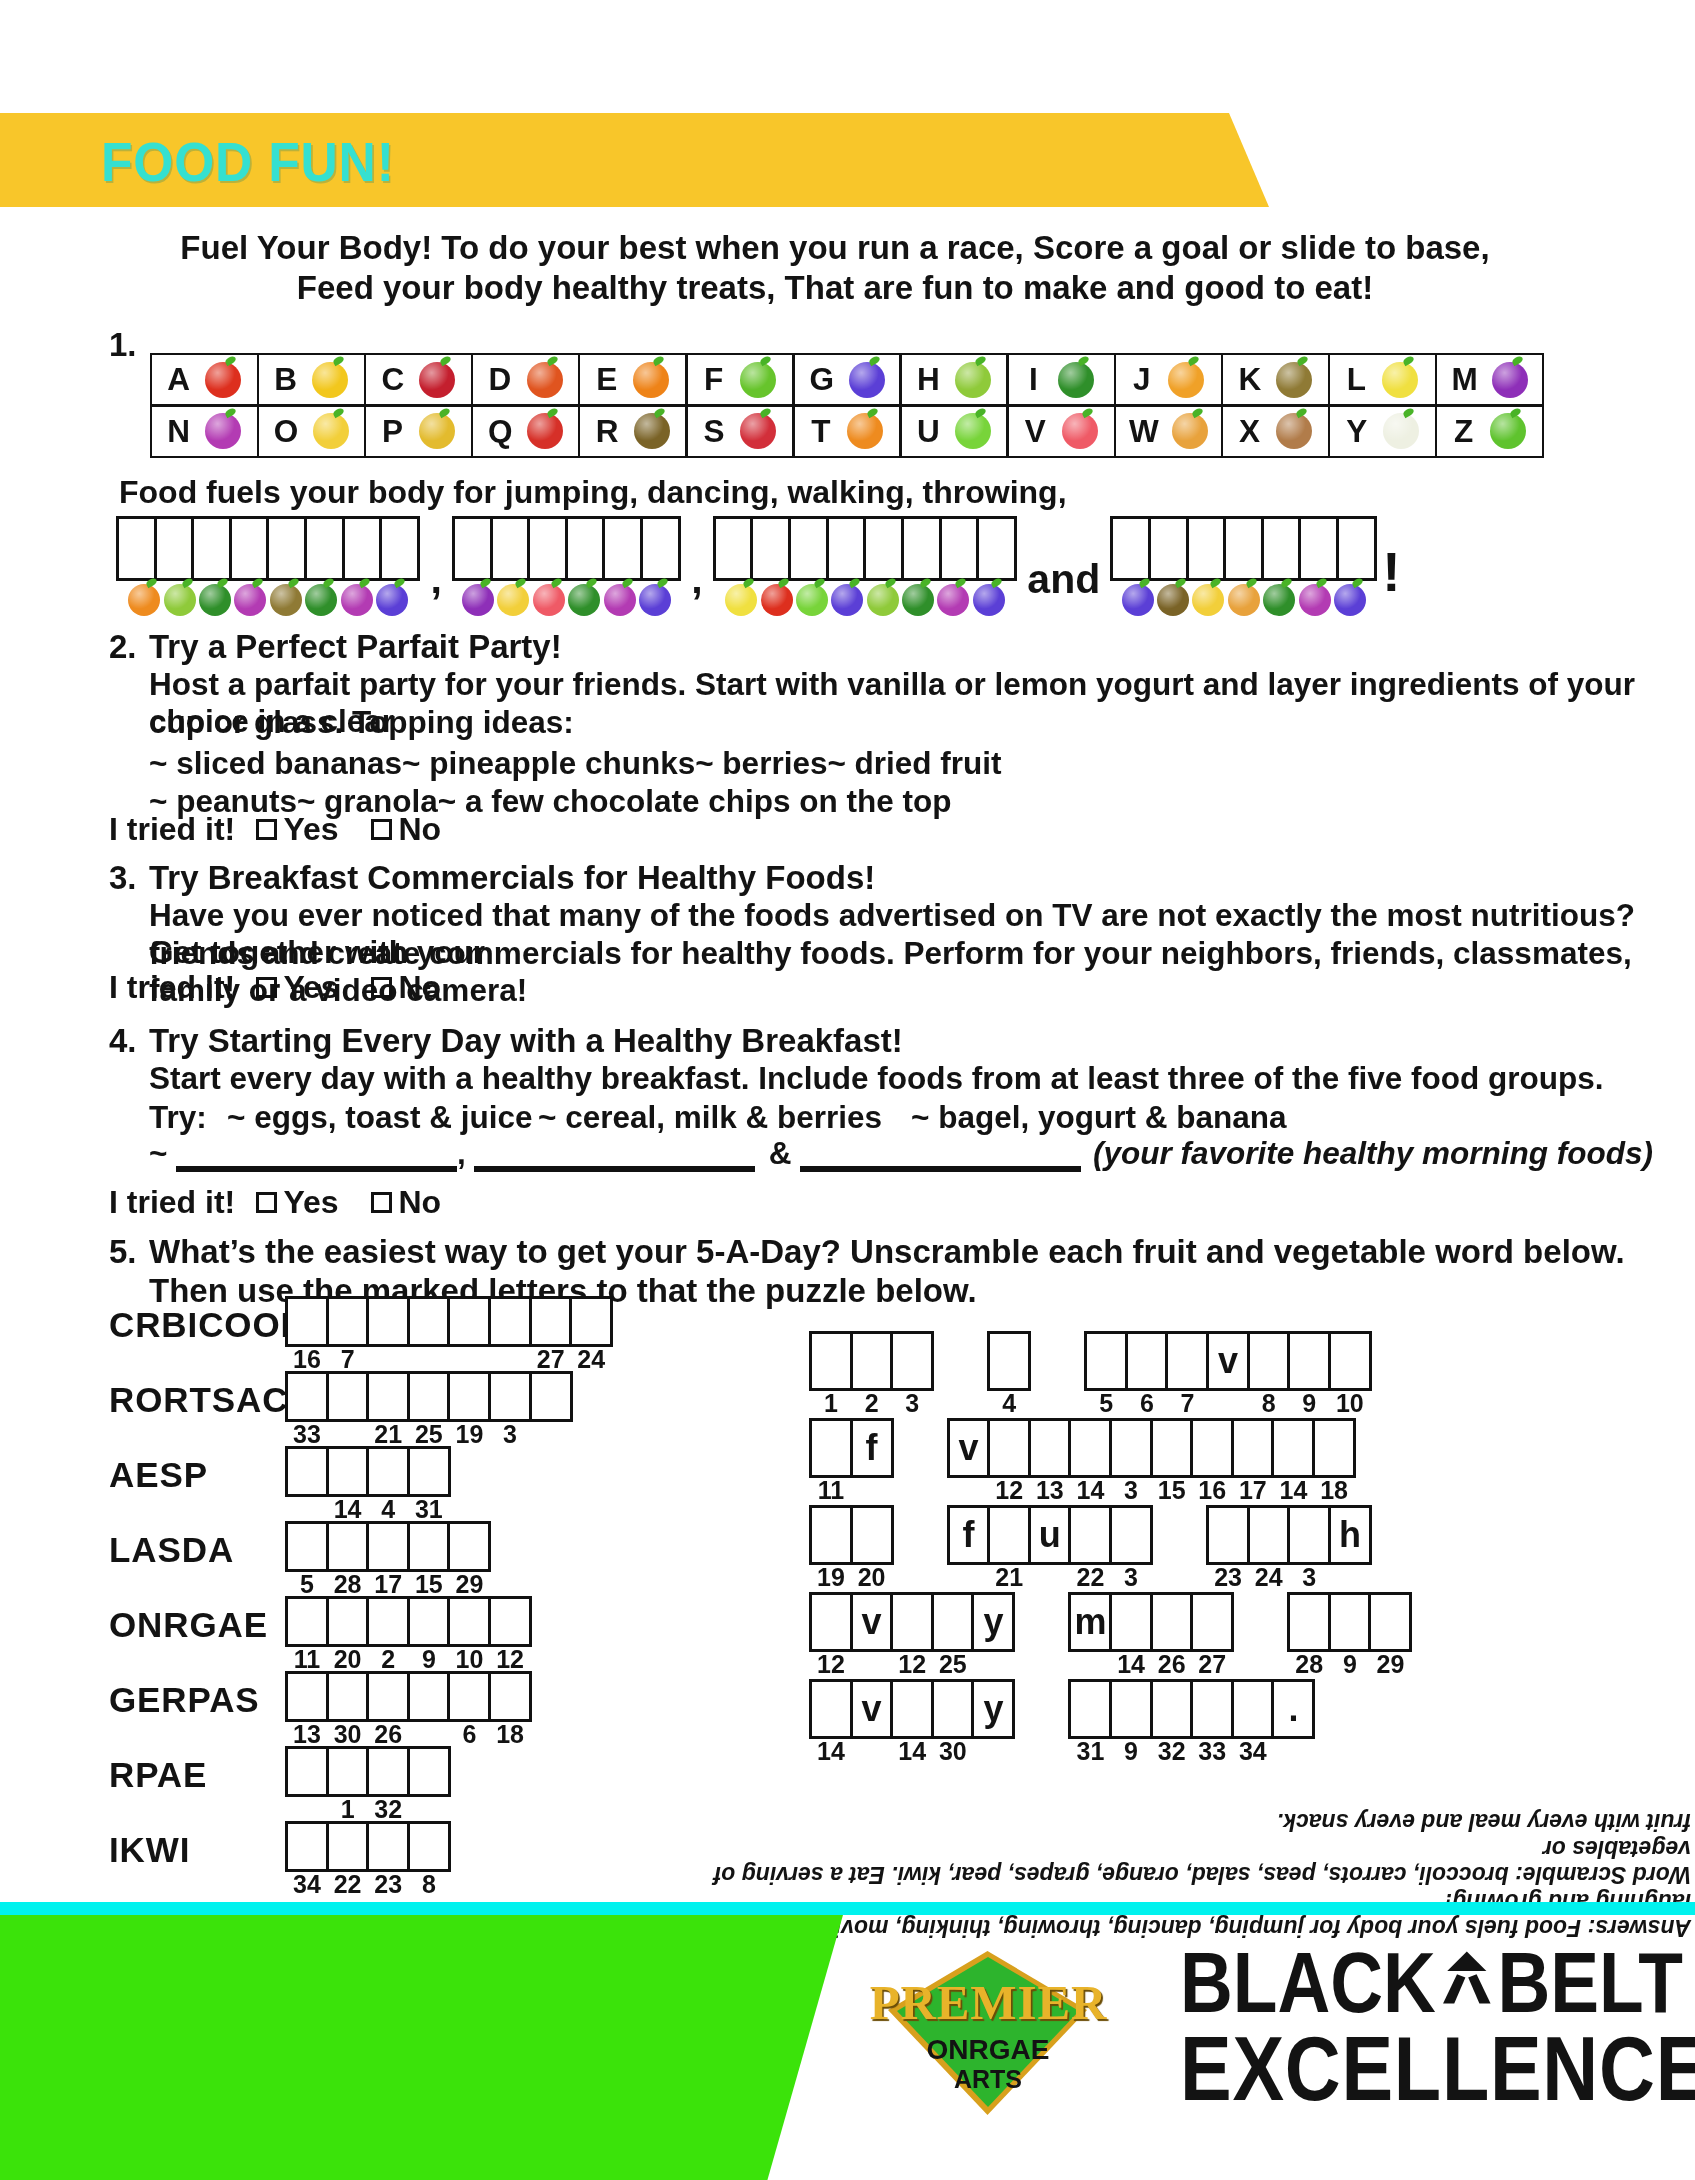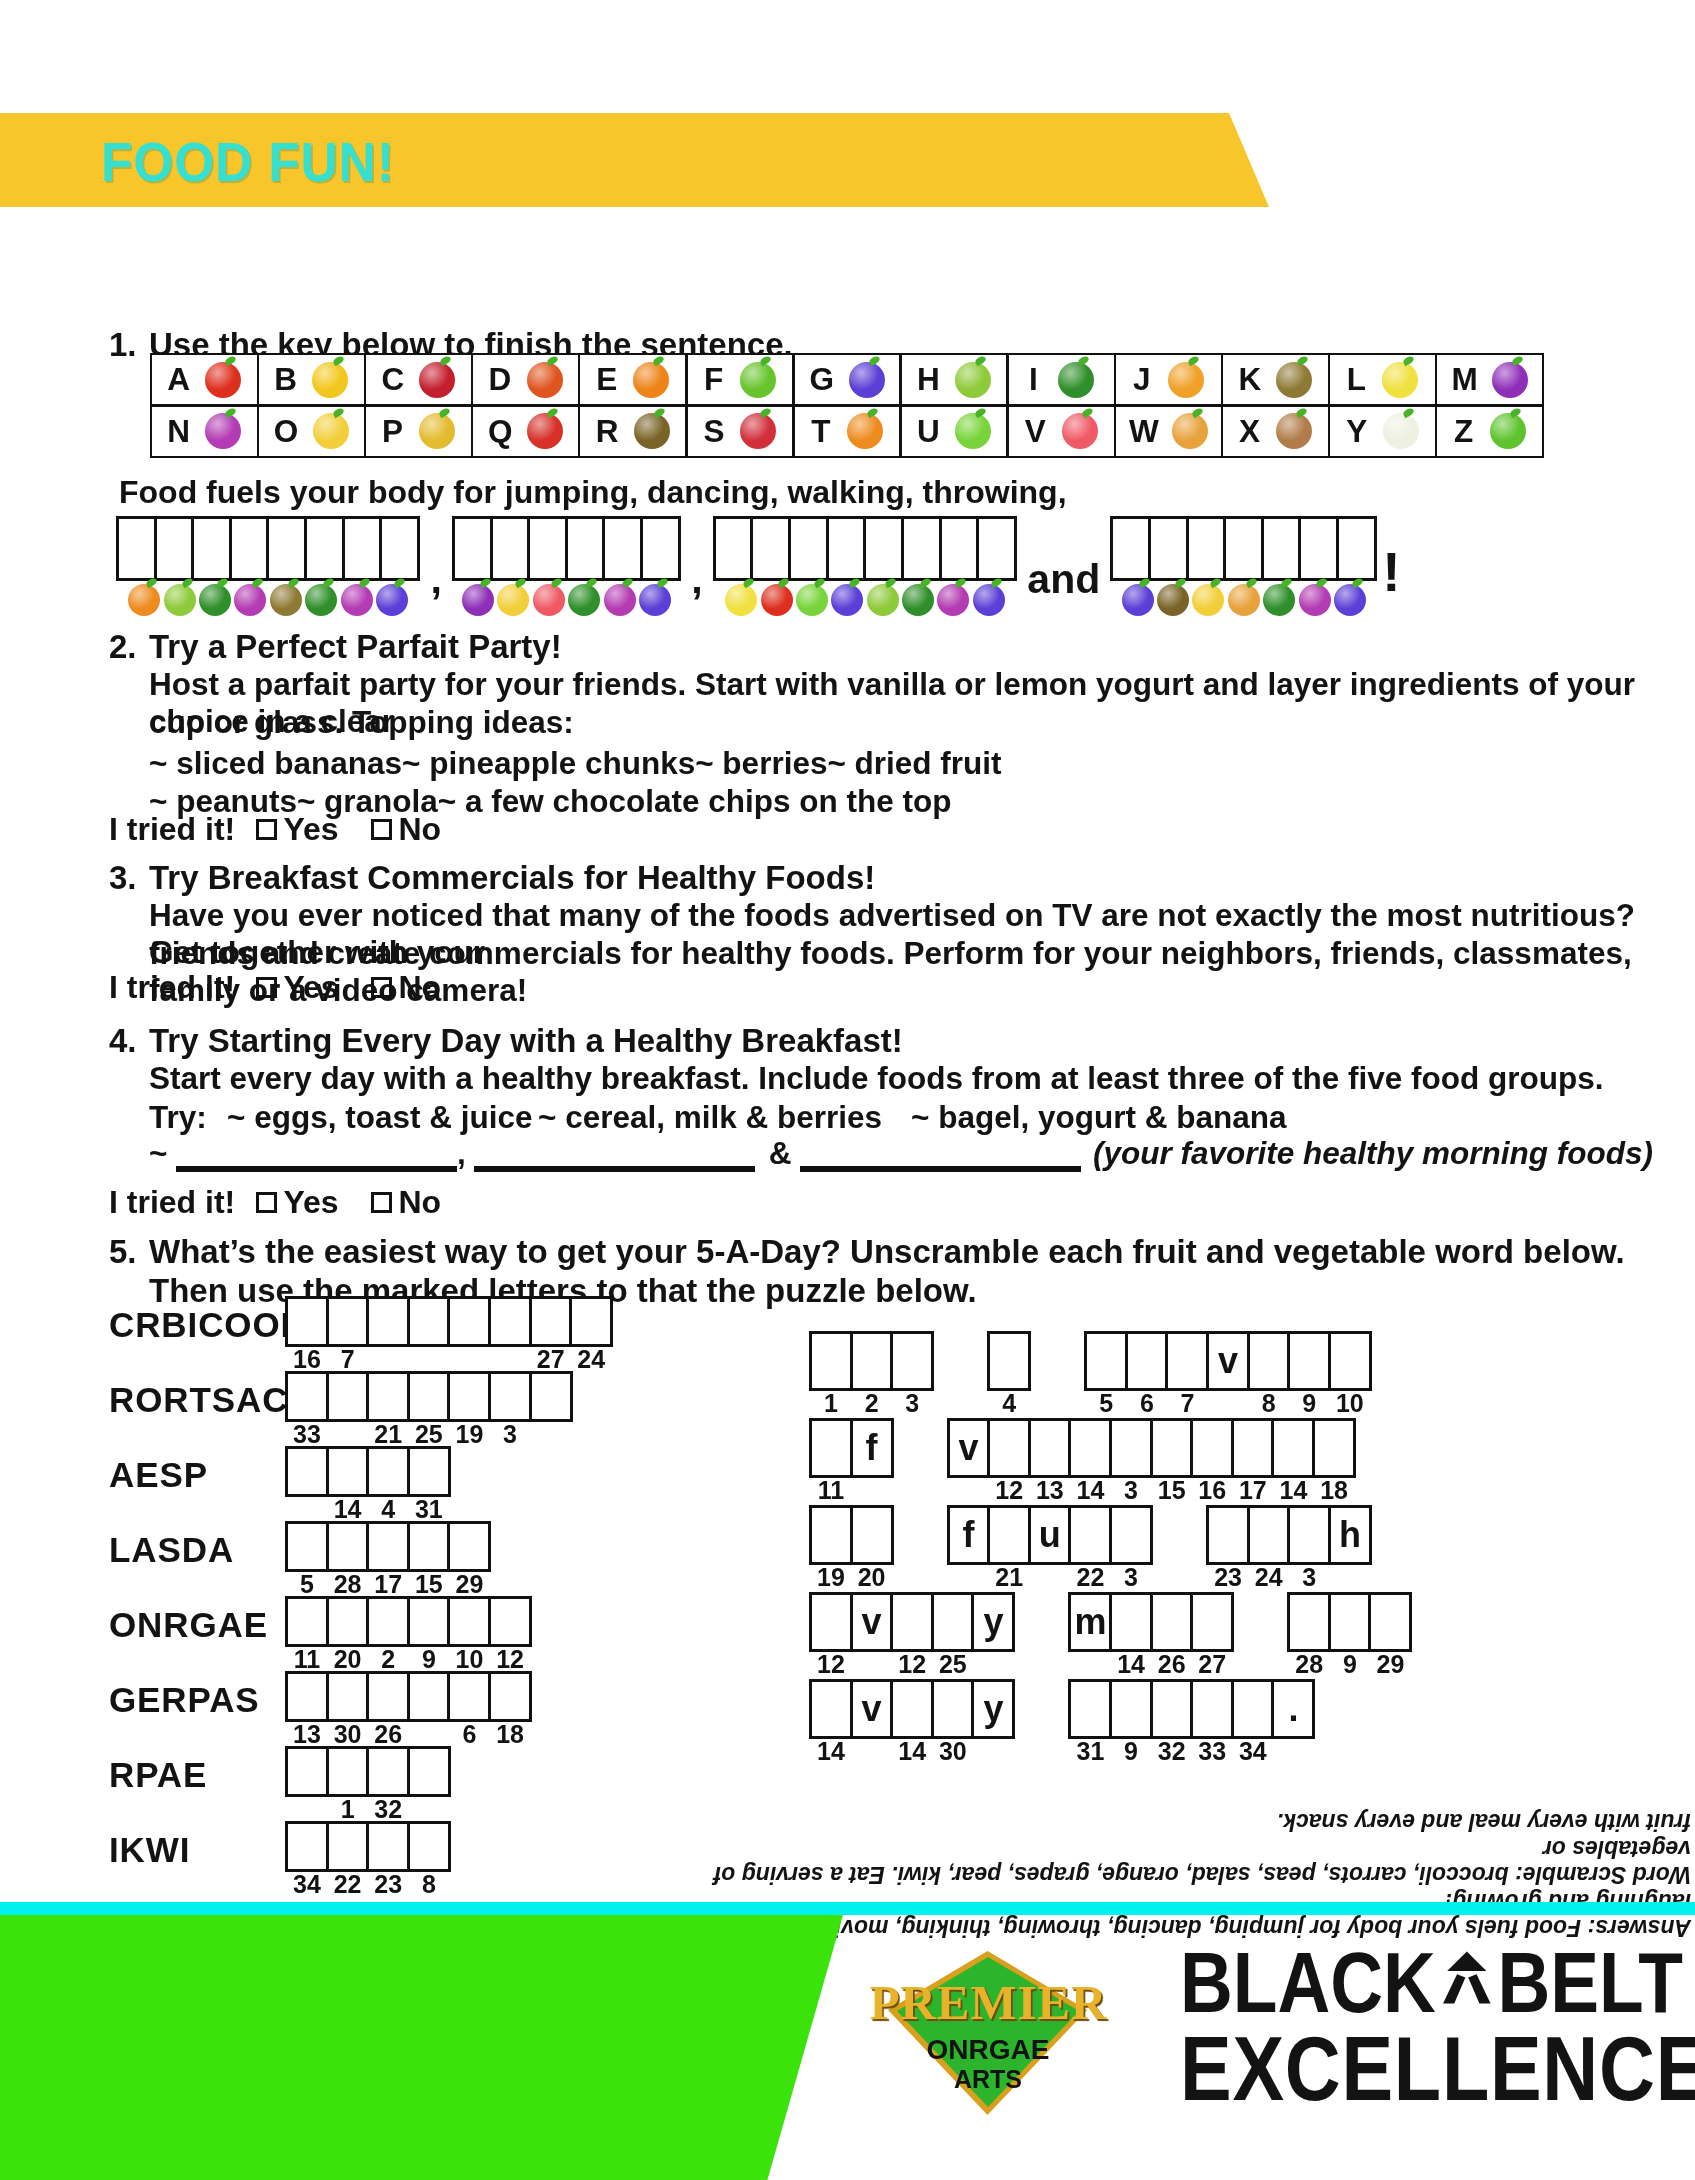--- a/index.html
+++ b/index.html
@@ -99,23 +99,26 @@
   .brand-l2 { font-size:90px; line-height:89px; font-weight:700; letter-spacing:0.9px; }
 </style>
 </head>
 <body>
 
 <div id="page">
 
   <div class="banner" style="background-color: rgb(248, 198, 42);"></div>
   <div class="banner-title" style="color: rgb(53, 224, 208);">FOOD FUN!</div>
 
+  <div class="intro">
+    <div>Fuel Your Body! To do your best when you run a race, Score a goal or slide to base,</div>
+    <div>Feed your body healthy treats, That are fun to make and good to eat!</div>
+  </div>
 
   <div class="itm-num" style="top:326px">1.</div>
-  <div class="itm-head" style="top:326px">Use the key below to finish the sentence.</div>
 
   <div class="key-table">
 
   <div class="key-cell">
         <span class="key-letter">A</span>
         <span class="fruit" title="apple-icon" style="background-color: rgb(221, 47, 30);"></span>
       </div>
       <div class="key-cell">
         <span class="key-letter">B</span>
         <span class="fruit" title="bananas-icon" style="background-color: rgb(242, 199, 29);"></span>

